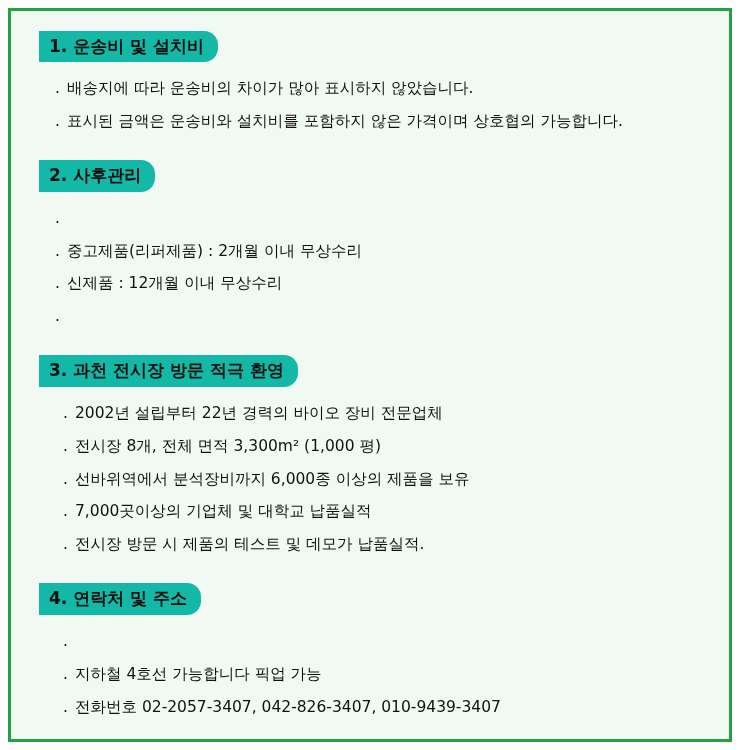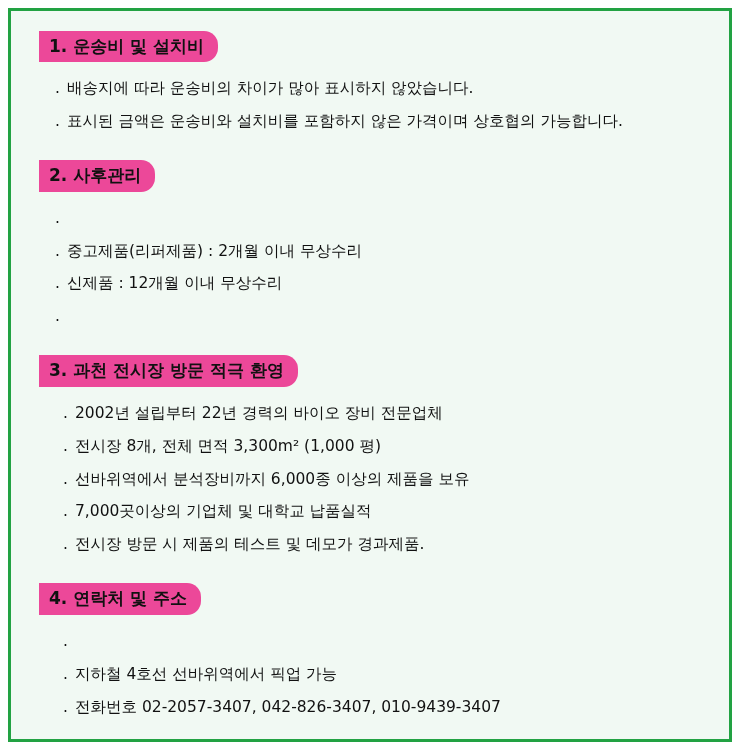--- a/index.html
+++ b/index.html
@@ -28,21 +28,21 @@
     padding: 20px 18px 10px 18px;
   }
   .section {
     margin-bottom: 22px;
   }
   .section:last-child {
     margin-bottom: 4px;
   }
   .sec-head {
     display: inline-block;
-    background: #ec4899;
+    background: #14b8a6;
     color: #111111;
     font-size: 17px;
     font-weight: bold;
     line-height: 1.2;
     padding: 5px 14px 6px 10px;
     border-radius: 0 14px 14px 0;
     margin-left: 10px;
     margin-bottom: 10px;
     white-space: nowrap;
   }
@@ -128,34 +128,34 @@
         <li class="item">
           <span class="bullet">.</span>
           <span class="item-text">선바위역에서 분석장비까지 6,000종 이상의 제품을 보유</span>
         </li>
         <li class="item">
           <span class="bullet">.</span>
           <span class="item-text">7,000곳이상의 기업체 및 대학교 납품실적</span>
         </li>
         <li class="item">
           <span class="bullet">.</span>
-          <span class="item-text">전시장 방문 시 제품의 테스트 및 데모가 경과제품.</span>
+          <span class="item-text">전시장 방문 시 제품의 테스트 및 데모가 납품실적.</span>
         </li>
       </ul>
     </div>
 
     <div class="section indent-2">
       <div class="sec-head">4. 연락처 및 주소</div>
       <ul class="items">
         <li class="item">
           <span class="bullet">.</span>
         </li>
         <li class="item">
           <span class="bullet">.</span>
-          <span class="item-text">지하철 4호선 선바위역에서 픽업 가능</span>
+          <span class="item-text">지하철 4호선 가능합니다 픽업 가능</span>
         </li>
         <li class="item">
           <span class="bullet">.</span>
           <span class="item-text">전화번호 02-2057-3407, 042-826-3407, 010-9439-3407</span>
         </li>
       </ul>
     </div>
 
   </div>
 </div>

